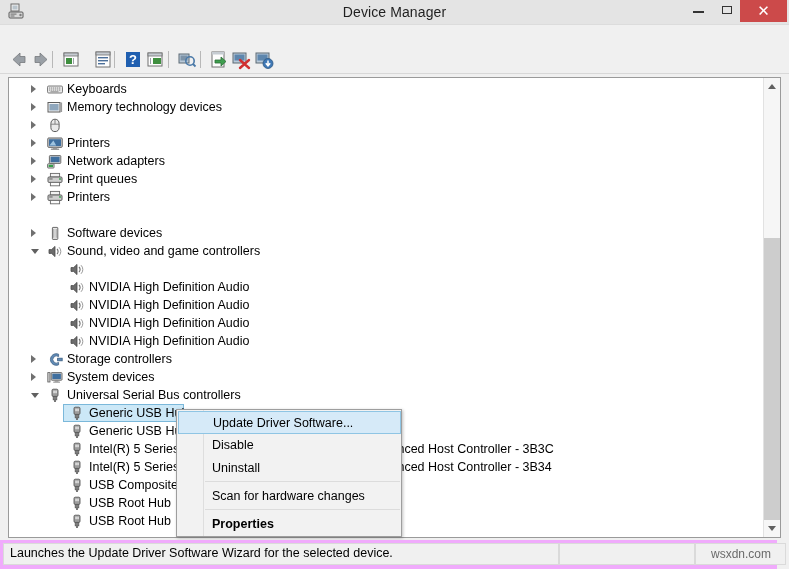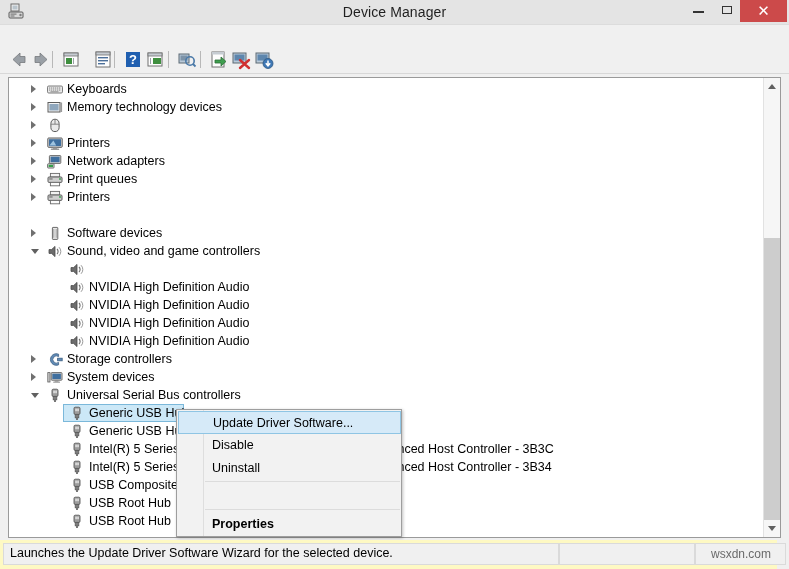--- a/index.html
+++ b/index.html
@@ -277,21 +277,21 @@
     width: 195px;
     height: 1px;
     background: #dcdcdc;
   }
 
   
   .statusbar {
     position: absolute;
     left: 0; top: 540px;
     width: 777px; height: 29px;
-    background: #fef9c3;
+    background: #f0abfc;
   }
   .sb-panel {
     position: absolute;
     top: 3px;
     height: 22px;
     border: 1px solid #dadada;
     background: #f0f0f0;
     box-sizing: border-box;
   }
   .sb-text {
@@ -720,20 +720,23 @@
     </div>
     <div class="ctx-item" style="top:24px">
       <span class="ctx-lbl">Disable</span>
     </div>
     <div class="ctx-item" style="top:47px">
       <span class="ctx-lbl">Uninstall</span>
     </div>
 
     <div class="ctx-sep" style="top:71px"></div>
 
+    <div class="ctx-item" style="top:75px">
+      <span class="ctx-lbl">Scan for hardware changes</span>
+    </div>
 
     <div class="ctx-sep" style="top:99px"></div>
 
     <div class="ctx-item bold" style="top:103px">
       <span class="ctx-lbl">Properties</span>
     </div>
   </div>
 
   <div class="statusbar">
     <div class="sb-panel" style="left:3px;  width:556px;"></div>

